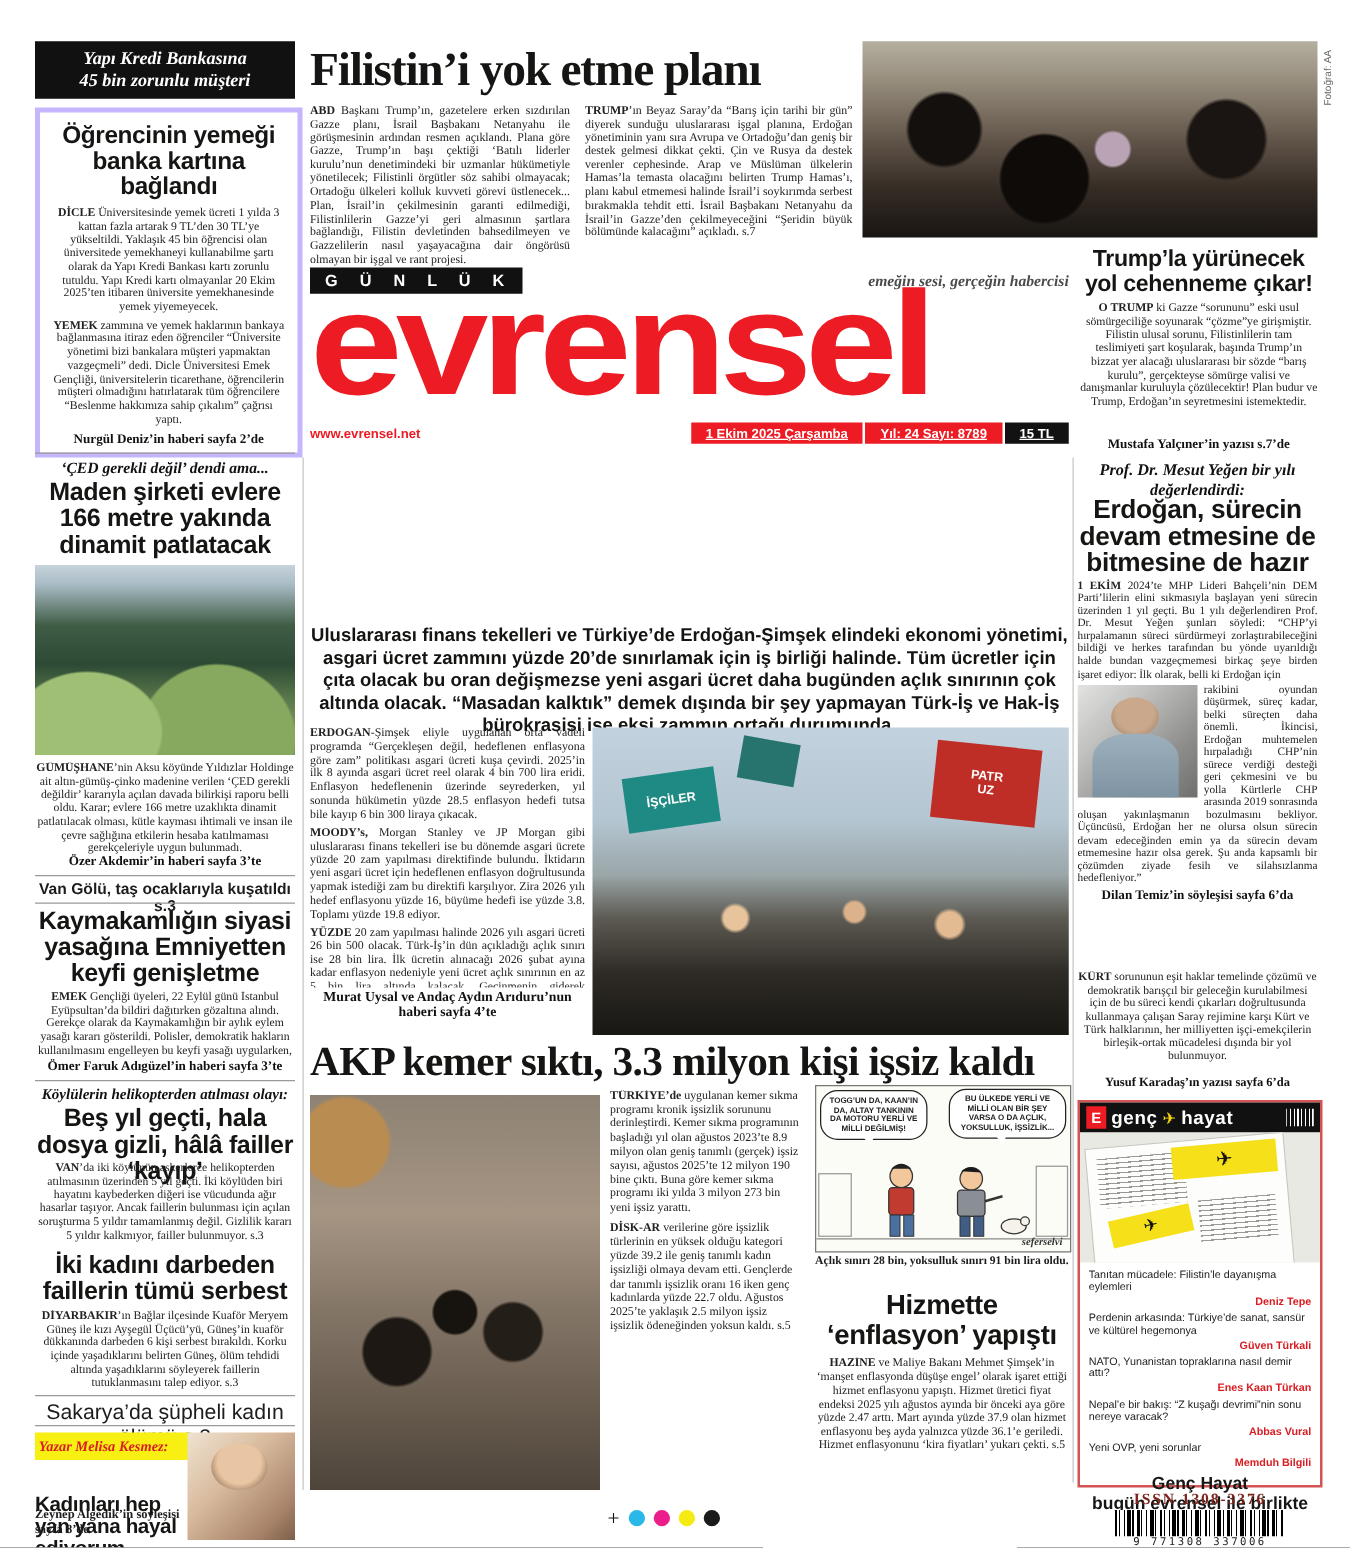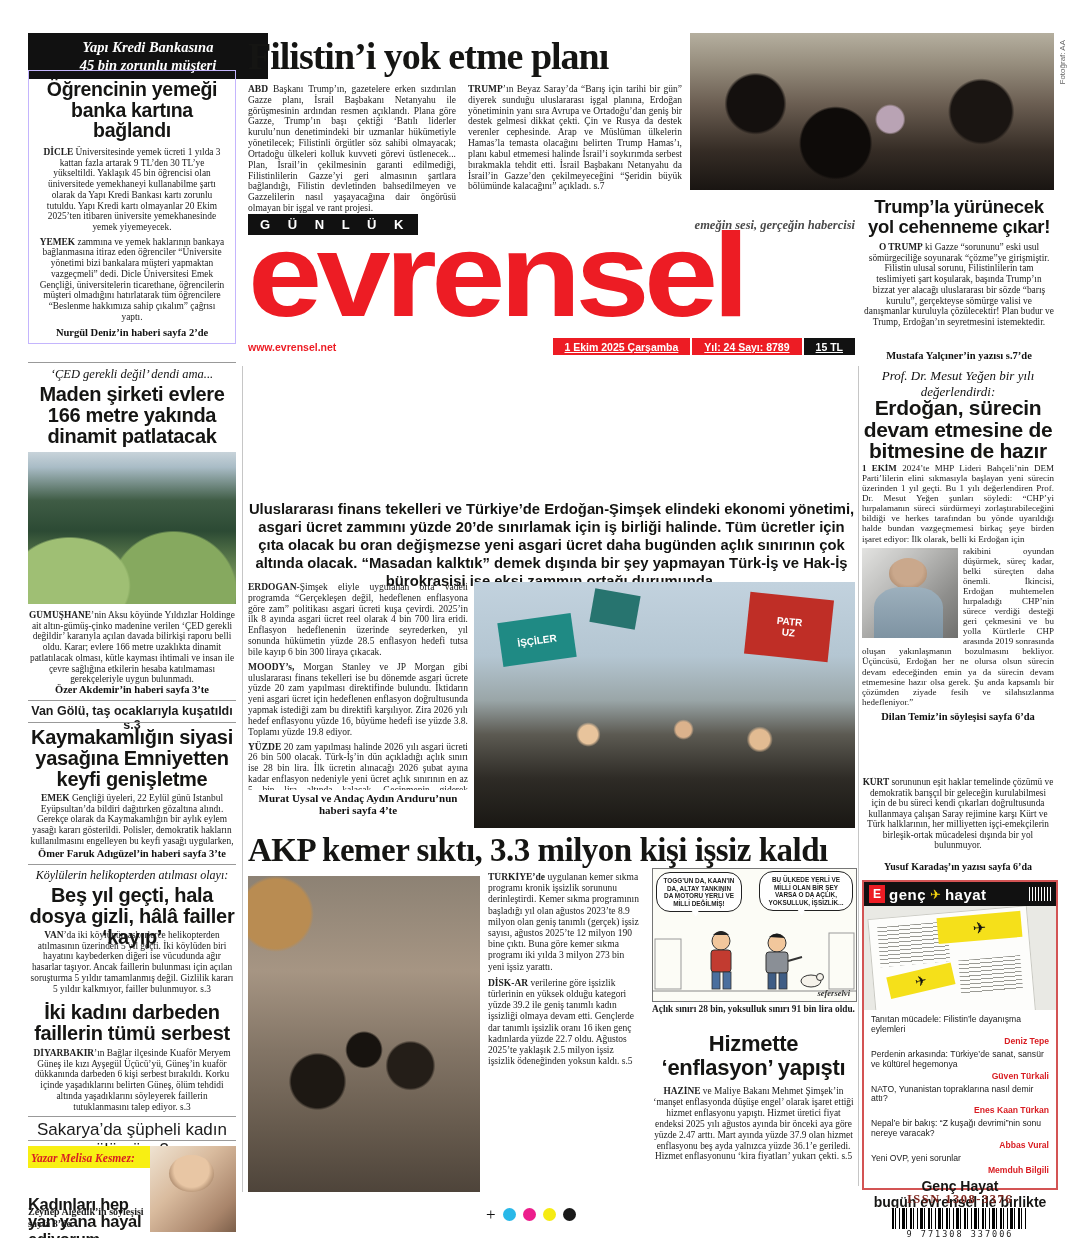--- a/index.html
+++ b/index.html
@@ -5,21 +5,21 @@
   html,body{margin:0;padding:0;background:#666;}
   #page{position:relative;width:1080px;height:1238px;background:#fff;margin:0 auto;overflow:hidden;
         font-family:"Liberation Serif",serif;color:#1c1c1c;}
   .abs{position:absolute;}
   .sans{font-family:"Liberation Sans",sans-serif;}
   .hl{font-family:"Liberation Sans",sans-serif;font-weight:bold;color:#151513;text-align:center;letter-spacing:-0.3px;}
   .serifhl{font-family:"Liberation Serif",serif;font-weight:bold;color:#151513;}
   .body{font-size:10px;line-height:1.14;color:#222;}
   .ctr{text-align:center;}
   .just{text-align:justify;}
-  .kick{font-style:italic;font-weight:normal;text-align:center;font-size:12.5px;color:#111;}
+  .kick{font-style:italic;font-weight:bold;text-align:center;font-size:12.5px;color:#111;}
   .byl{font-weight:bold;text-align:center;font-size:10.5px;color:#111;}
   .rule{border-top:1px solid #999;height:0;}
   .vrule{width:1px;background:#c6c6c6;}
   b{font-weight:bold;}
 
   
   .gunluk{background:#111;color:#fff;font-family:"Liberation Sans",sans-serif;font-weight:bold;
           font-size:13px;letter-spacing:7px;padding:3px 8px 3px 12px;display:inline-block;}
   .slogan{font-style:italic;font-weight:bold;font-size:12.5px;color:#4a4a4a;}
   .logo{font-family:"Liberation Sans",sans-serif;font-weight:bold;color:#ed1c24;font-size:118px;
@@ -97,26 +97,26 @@
   .barcode{height:21px;background:repeating-linear-gradient(90deg,
      #000 0 2px,#fff 2px 3px,#000 3px 4px,#fff 4px 7px,#000 7px 8px,#fff 8px 10px,
      #000 10px 13px,#fff 13px 14px,#000 14px 15px,#fff 15px 18px);}
   .dot{width:13px;height:13px;border-radius:50%;display:inline-block;}
 </style>
 </head>
 <body>
 
 <div id="page">
 
-  <div class="abs" style="left:28px;top:33px;width:208px;background:#111;color:#fff;text-align:center;padding:5px 16px;font-style:italic;font-weight:bold;font-size:14.5px;line-height:1.25;">
+  <div class="abs" style="left:28px;top:33px;width:208px;background:#111;color:#fff;text-align:center;padding:5px 0;font-style:italic;font-weight:bold;font-size:14.5px;line-height:1.25;">
     <div>Yapı Kredi Bankasına</div>
     <div>45 bin zorunlu müşteri</div>
   </div>
 
-  <div class="abs" style="left:28px;top:70px;width:206px;height:272px;border:1px solid #c4b5fd;overflow:hidden;">
+  <div class="abs" style="left:28px;top:86px;width:206px;height:272px;border:4px solid #c4b5fd;overflow:hidden;">
     <div style="padding:8px 9px 0 9px;">
       <div class="hl" style="font-size:19.5px;line-height:1.06;">Öğrencinin yemeği banka kartına bağlandı</div>
       <p class="body ctr" style="margin:6px 0 0 0;font-size:9.4px;">
         <b>DİCLE</b><span> Üniversitesinde yemek ücreti 1 yılda 3 kattan fazla artarak 9 TL’den 30 TL’ye yükseltildi. Yaklaşık 45 bin öğrencisi olan üniversitede yemekhaneyi kullanabilme şartı olarak da Yapı Kredi Bankası kartı zorunlu tutuldu. Yapı Kredi kartı olmayanlar 20 Ekim 2025’ten itibaren üniversite yemekhanesinde yemek yiyemeyecek.</span></p>
       <p class="body ctr" style="margin:4px 0 0 0;font-size:9.4px;">
         <b>YEMEK</b><span> zammına ve yemek haklarının bankaya bağlanmasına itiraz eden öğrenciler “Üniversite yönetimi bizi bankalara müşteri yapmaktan vazgeçmeli” dedi. Dicle Üniversitesi Emek Gençliği, üniversitelerin ticarethane, öğrencilerin müşteri olmadığını hatırlatarak tüm öğrencilere “Beslenme hakkımıza sahip çıkalım” çağrısı yaptı.</span></p>
     </div>
     <div class="byl" style="position:absolute;left:0;right:0;bottom:5px;background:#fff;">Nurgül Deniz’in haberi sayfa 2’de</div>
   </div>
 

